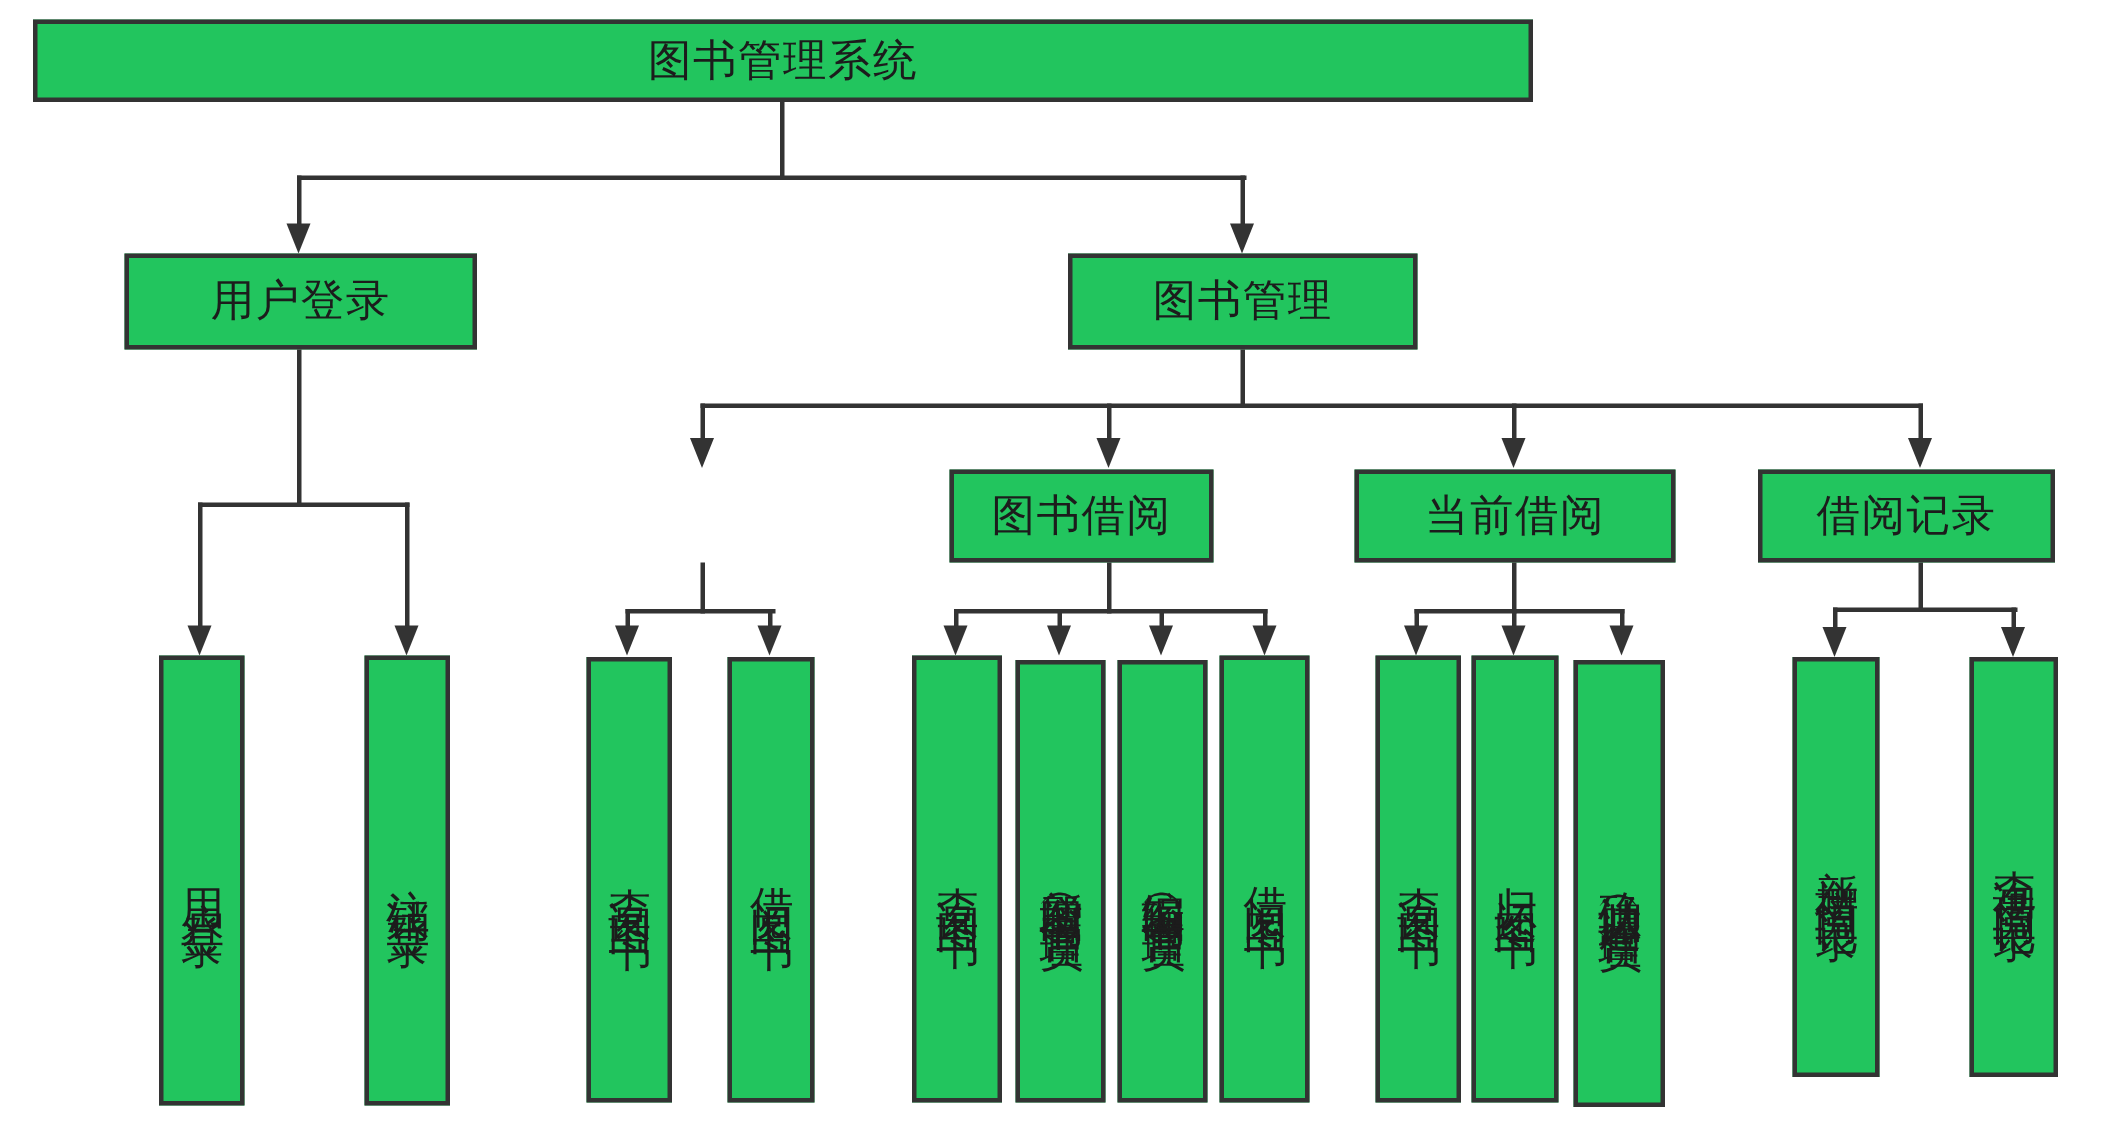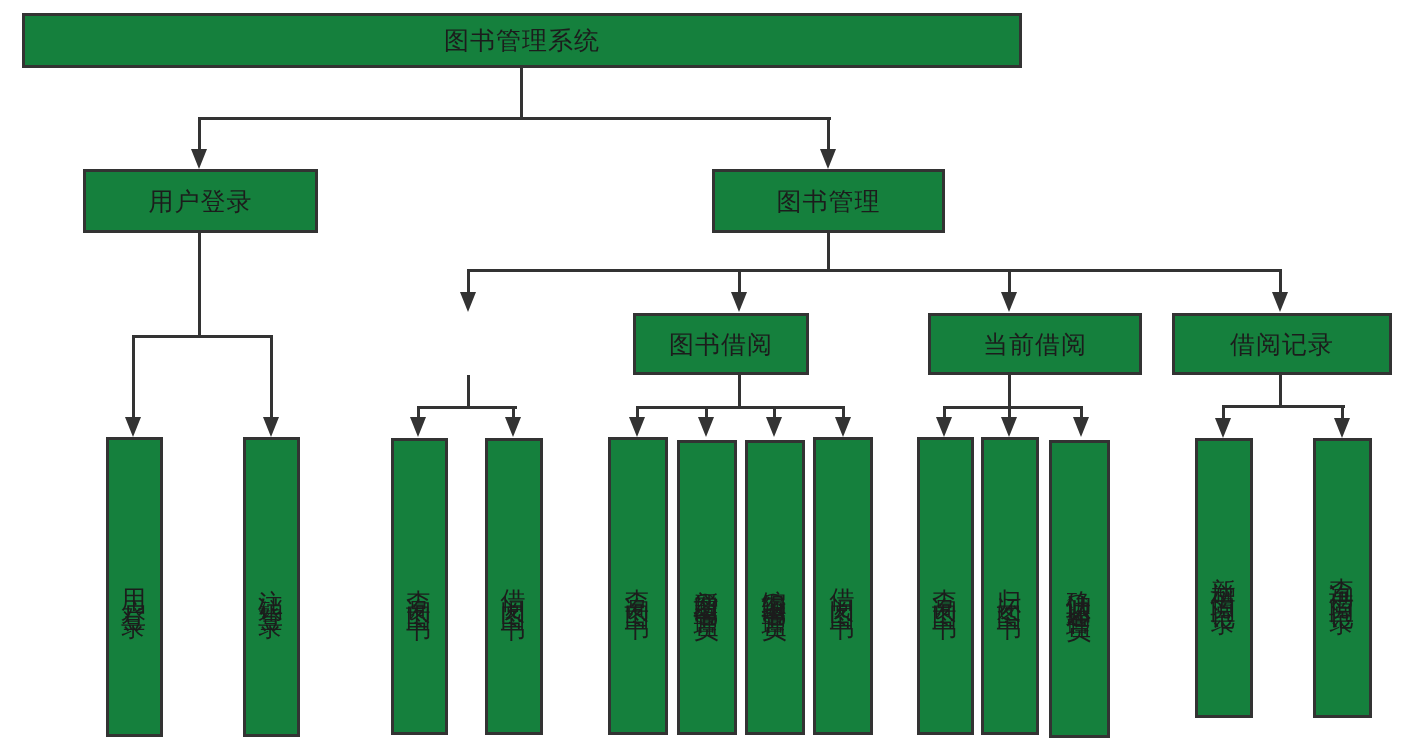--- a/index.html
+++ b/index.html
@@ -7,26 +7,26 @@
   .canvas {
     position:relative;
     width:1405px; height:747px;
     background:#ffffff;
     font-family:"Liberation Sans","DejaVu Sans",sans-serif;
     overflow:hidden;
   }
   .box {
     position:absolute;
     border:3px solid #333333;
-    background:#15803d;
+    background:#22c55e;
     display:flex;
     align-items:center;
     justify-content:center;
     color:#1c1c1c;
-    font-size:25px;
+    font-size:29px;
     letter-spacing:1px;
   }
   .vtext {
     writing-mode:vertical-rl;
     text-orientation:mixed;
     letter-spacing:9px;
   }
   .ls6 { letter-spacing:7px; }
   .ls9 { letter-spacing:4px; }
   .hl, .vl { position:absolute; background:#333333; }
@@ -86,24 +86,24 @@
   <div class="vl" style="left:738px;top:269px;height:28px;"></div>
   <div class="ah" style="left:731px;top:292px;"></div>
   <div class="vl" style="left:1008px;top:269px;height:28px;"></div>
   <div class="ah" style="left:1001px;top:292px;"></div>
   <div class="vl" style="left:1279px;top:269px;height:28px;"></div>
   <div class="ah" style="left:1272px;top:292px;"></div>
 
   <div class="box" style="left:633px;top:313px;width:176px;height:62px;">
     <span>图书借阅</span>
   </div>
-  <div class="box" style="left:903px;top:313px;width:214px;height:62px;margin-left:25px;">
+  <div class="box" style="left:903px;top:313px;width:214px;height:62px;">
     <span>当前借阅</span>
   </div>
-  <div class="box" style="left:1172px;top:313px;width:220px;height:62px;">
+  <div class="box" style="left:1172px;top:313px;width:198px;height:62px;">
     <span>借阅记录</span>
   </div>
 
   <div class="vl" style="left:467px;top:375px;height:34px;"></div>
   <div class="hl" style="left:417px;top:406px;width:100px;"></div>
   <div class="vl" style="left:417px;top:406px;height:16px;"></div>
   <div class="ah" style="left:410px;top:417px;"></div>
   <div class="vl" style="left:512px;top:406px;height:16px;"></div>
   <div class="ah" style="left:505px;top:417px;"></div>
 

